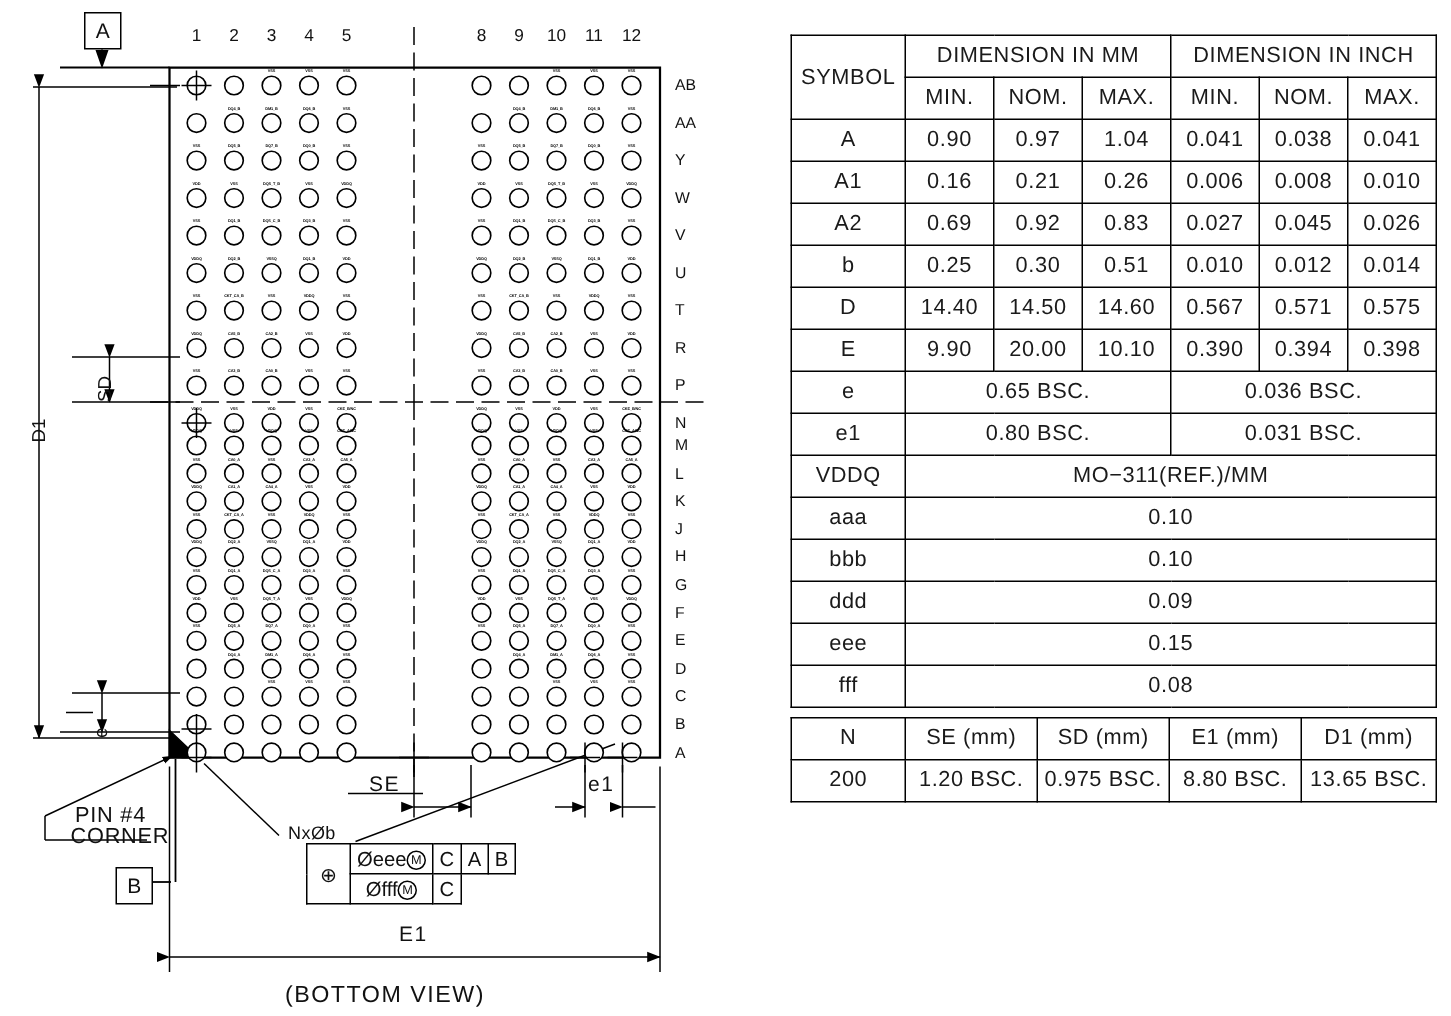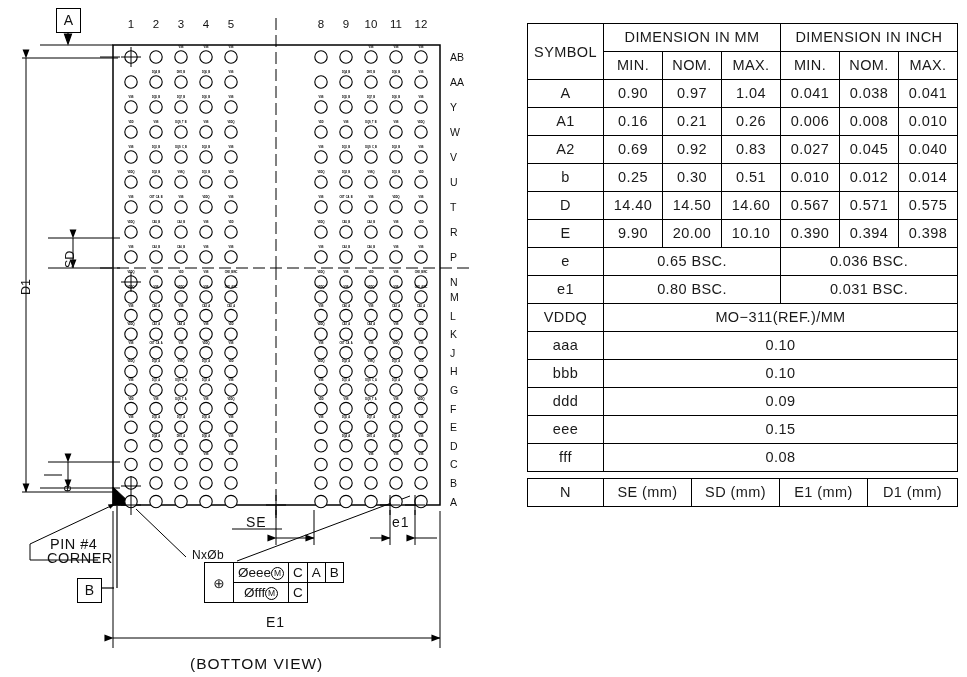--- a/index.html
+++ b/index.html
@@ -839,21 +839,21 @@
             <td>0.008</td>
             <td>0.010</td>
           </tr>
           <tr>
             <td>A2</td>
             <td>0.69</td>
             <td>0.92</td>
             <td>0.83</td>
             <td>0.027</td>
             <td>0.045</td>
-            <td>0.040</td>
+            <td>0.026</td>
           </tr>
           <tr>
             <td>b</td>
             <td>0.25</td>
             <td>0.30</td>
             <td>0.51</td>
             <td>0.010</td>
             <td>0.012</td>
             <td>0.014</td>
           </tr>
@@ -921,17 +921,24 @@
           <col style="width:90px">
       </colgroup>
       <tbody id="bottomtable-body">
           <tr>
             <td>N</td>
             <td>SE (mm)</td>
             <td>SD (mm)</td>
             <td>E1 (mm)</td>
             <td>D1 (mm)</td>
           </tr>
+          <tr>
+            <td>200</td>
+            <td>1.20 BSC.</td>
+            <td>0.975 BSC.</td>
+            <td>8.80 BSC.</td>
+            <td>13.65 BSC.</td>
+          </tr>
         </tbody>
     </table>
   </div>
 
 </div>
 
 </body></html>

